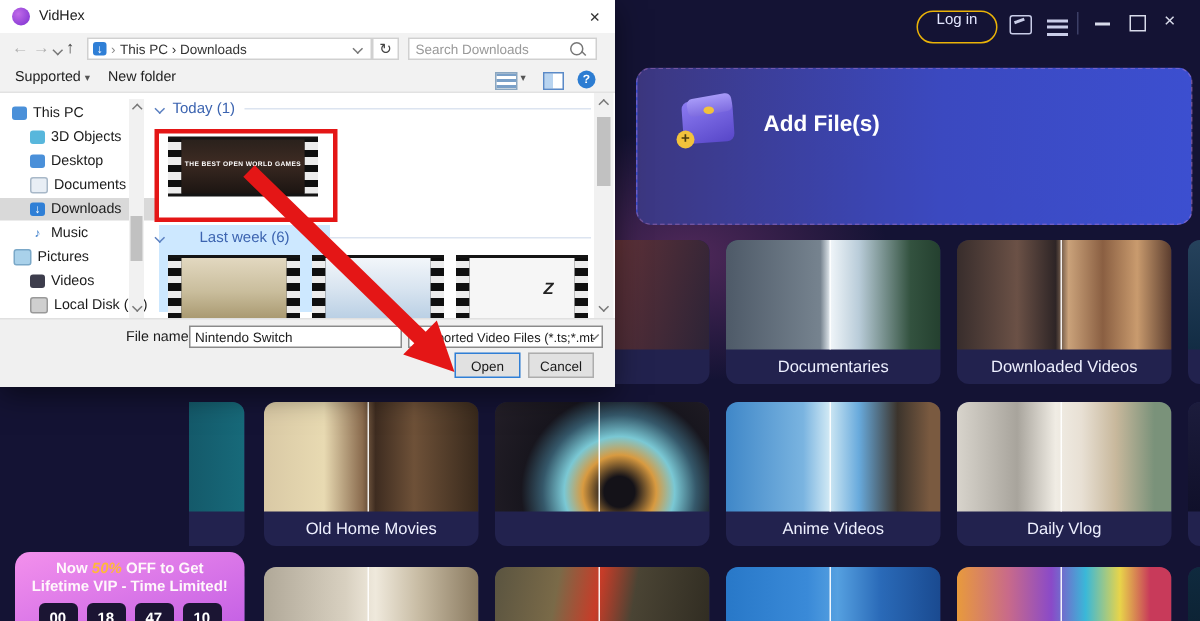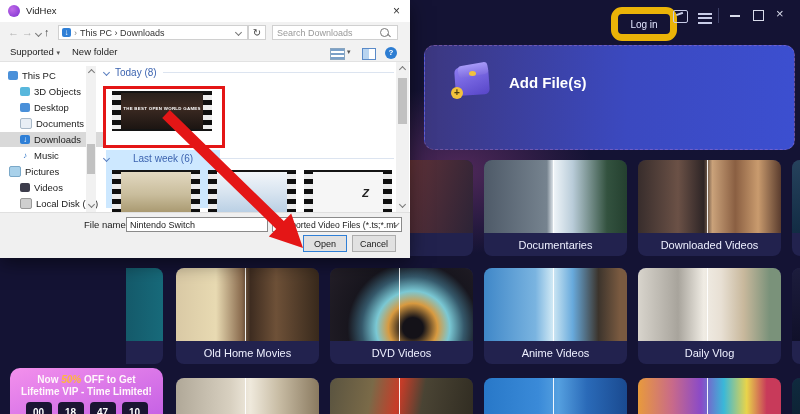--- a/index.html
+++ b/index.html
@@ -11,22 +11,22 @@
         background:radial-gradient(60% 60% at 40% 55%, rgba(190,80,160,.35), transparent 70%);}
   .app-titlebar{position:absolute;left:410px;top:0;right:0;height:32px;z-index:1;}
   .buy-btn{position:absolute;left:78px;top:7px;height:20px;padding:0 11px;border-radius:11px;
            background:linear-gradient(180deg,#fad23c,#f2b322);color:#27203a;font-size:10.5px;
            font-weight:bold;display:flex;align-items:center;gap:5px;}
   .cart{width:10px;height:7px;border:1.5px solid #27203a;border-top:none;position:relative;
         border-radius:0 0 2px 2px;margin-top:-2px;}
   .cart:before{content:"";position:absolute;left:1px;bottom:-4px;width:2px;height:2px;border-radius:50%;background:#27203a;}
   .cart:after{content:"";position:absolute;right:1px;bottom:-4px;width:2px;height:2px;border-radius:50%;background:#27203a;}
   .login-btn{position:absolute;left:201px;top:7px;width:52px;height:20px;border-radius:11px;
-             border:7px solid #eab308;color:#e3e6ff;font-size:10px;display:flex;
-             align-items:center;justify-content:center;}
+             border:1px solid #eab308;color:#e3e6ff;font-size:10px;display:flex;
+             justify-content:center;}
   .tb-ic{position:absolute;top:10px;color:#c9cde8;font-size:12px;}
   .ic-feedback{left:263px;width:13px;height:11px;border:1.5px solid #c9cde8;border-radius:2px;}
   .ic-feedback:before{content:"";position:absolute;left:2px;top:2px;width:7px;height:1.5px;background:#c9cde8;transform:rotate(-20deg);}
   .ic-menu{left:288px;width:14px;}
   .ic-menu i,.ic-menu:before,.ic-menu:after{content:"";display:block;height:2px;background:#c9cde8;margin:2.5px 0;}
   .ic-sep{left:308px;top:8px;width:1px;height:15px;background:#3c3f66;}
   .ic-min{left:320px;top:15px;width:10px;height:2px;background:#d8dbea;}
   .ic-max{left:343px;top:10px;width:9px;height:9px;border:1.5px solid #d8dbea;}
   .ic-close{left:366px;top:6px;font-size:13px;color:#d8dbea;}
   
@@ -197,21 +197,20 @@
         <div class="card" style="left: -106px;">
           <div class="card-img i-row2a"></div>
           <div class="card-label"></div>
         </div>
         <div class="card" style="left: 50px;">
           <div class="card-img i-row2b split"></div>
           <div class="card-label">Old Home Movies</div>
         </div>
         <div class="card" style="left: 204px;">
           <div class="card-img i-row2c split"></div>
-          <div class="card-label">DVD Videos</div>
         </div>
         <div class="card" style="left: 358px;">
           <div class="card-img i-row2d split"></div>
           <div class="card-label">Anime Videos</div>
         </div>
         <div class="card" style="left: 512px;">
           <div class="card-img i-row2e split"></div>
           <div class="card-label">Daily Vlog</div>
         </div>
         <div class="card" style="left: 666px;">
@@ -334,21 +333,21 @@
         </div>
 
       <div class="sbar" style="left:86px;top:4px;width:10px;height:146px;">
         <span class="chev up" style="position:absolute;left:2.5px;top:4px;"></span>
         <div class="sbar-thumb" style="left:1px;top:78px;width:8px;height:30px;"></div>
         <span class="chev" style="position:absolute;left:2.5px;top:136px;"></span>
       </div>
 
       <div class="group-hd" style="left:104px;top:5px;width:290px;">
         <span class="chev" style="border-color:#5a7fc0;"></span>
-        <span>Today (8)</span>
+        <span>Today (1)</span>
         <div class="group-line"></div>
       </div>
 
       <div class="sel-bg"></div>
 
       <div class="strip" style="left:112px;top:29px;width:100px;height:40px;">
         <div class="holes"></div>
         <div class="pic p-today">
           <div class="cap">THE BEST OPEN WORLD GAMES</div>
         </div>

